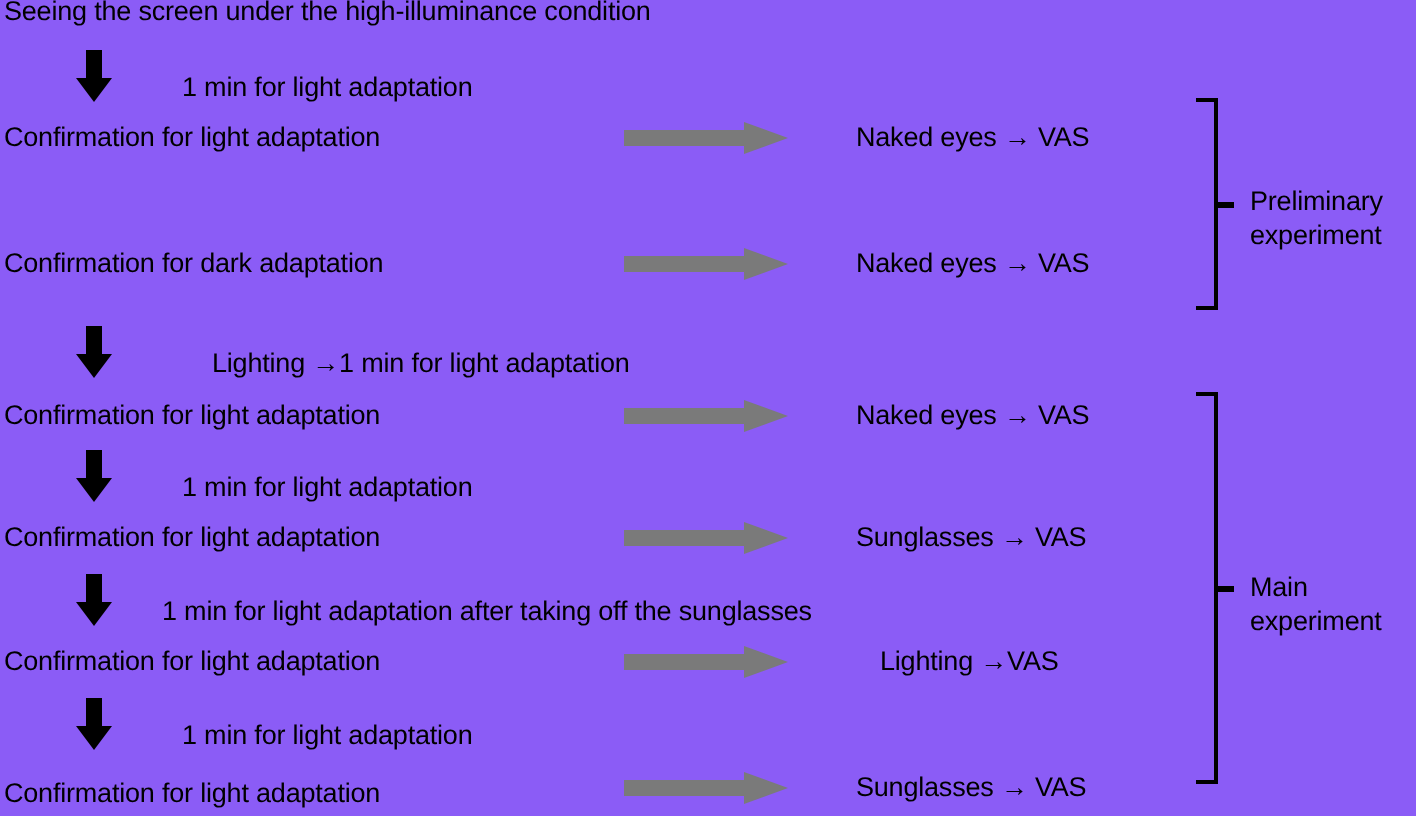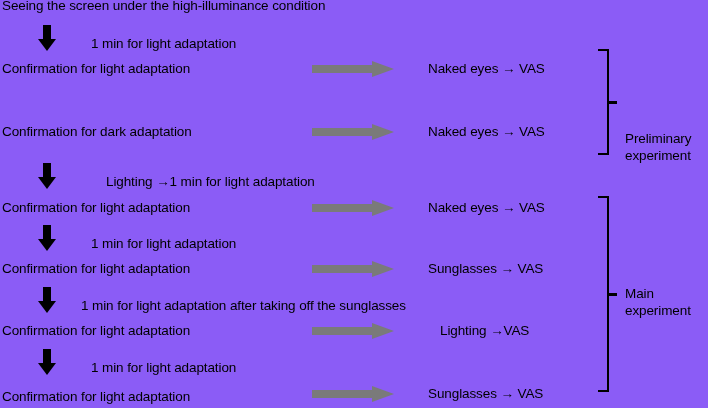--- a/index.html
+++ b/index.html
@@ -219,21 +219,21 @@
 
   <div class="abs conf-label" style="top:389px;">Confirmation for light adaptation</div>
   <div class="abs gray-arrow" style="left:312px; top:386px;">
     <span class="g-shaft"></span>
       <span class="g-head"></span>
   </div>
   <div class="abs outcome" style="left:428px; top:386px;">Sunglasses → VAS</div>
 
   <div class="abs bracket" style="left:598px; top:49px; height:106px;"></div>
   <div class="abs bracket-tick" style="left:609px; top:101px;"></div>
-  <div class="abs group-label" style="left:625px; top:92px;margin-top:38px;">
+  <div class="abs group-label" style="left:625px; top:92px;">
     <div>Preliminary</div>
     <div>experiment</div>
   </div>
 
   <div class="abs bracket" style="left:598px; top:196px; height:196px;"></div>
   <div class="abs bracket-tick" style="left:609px; top:293px;"></div>
   <div class="abs group-label" style="left:625px; top:285px;">
     <div>Main</div>
     <div>experiment</div>
   </div>

